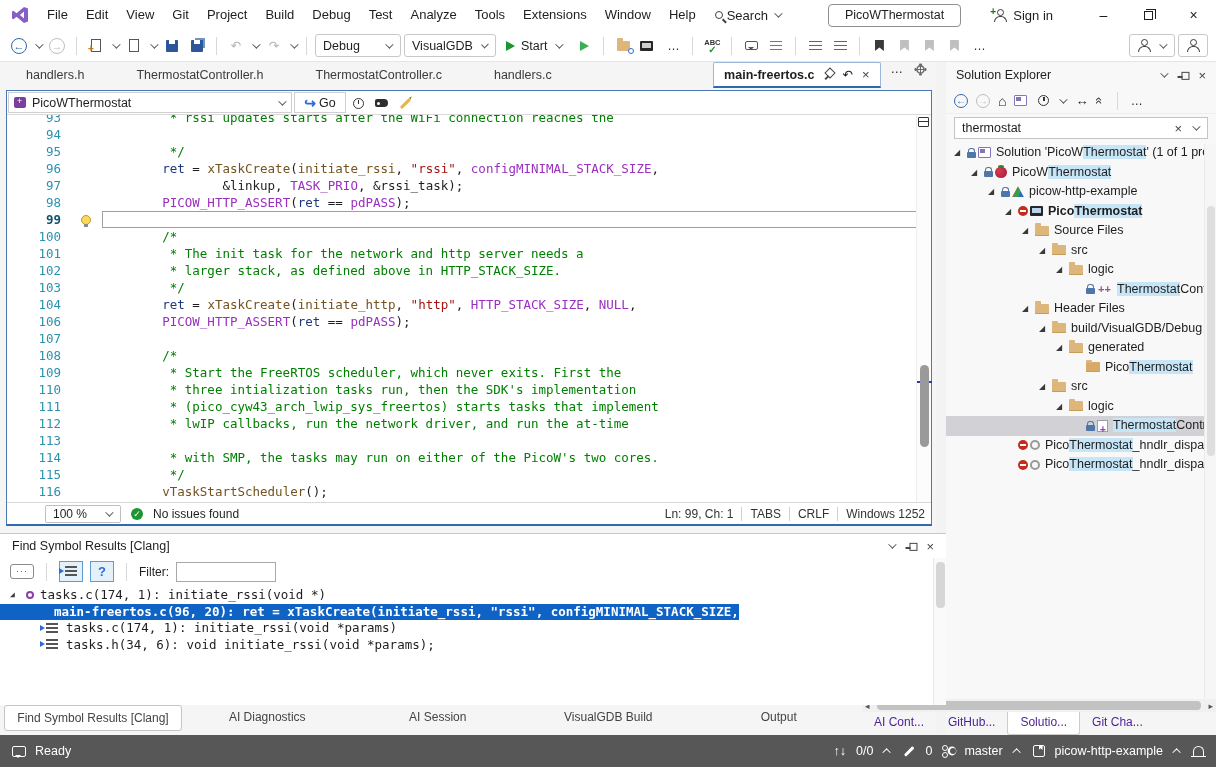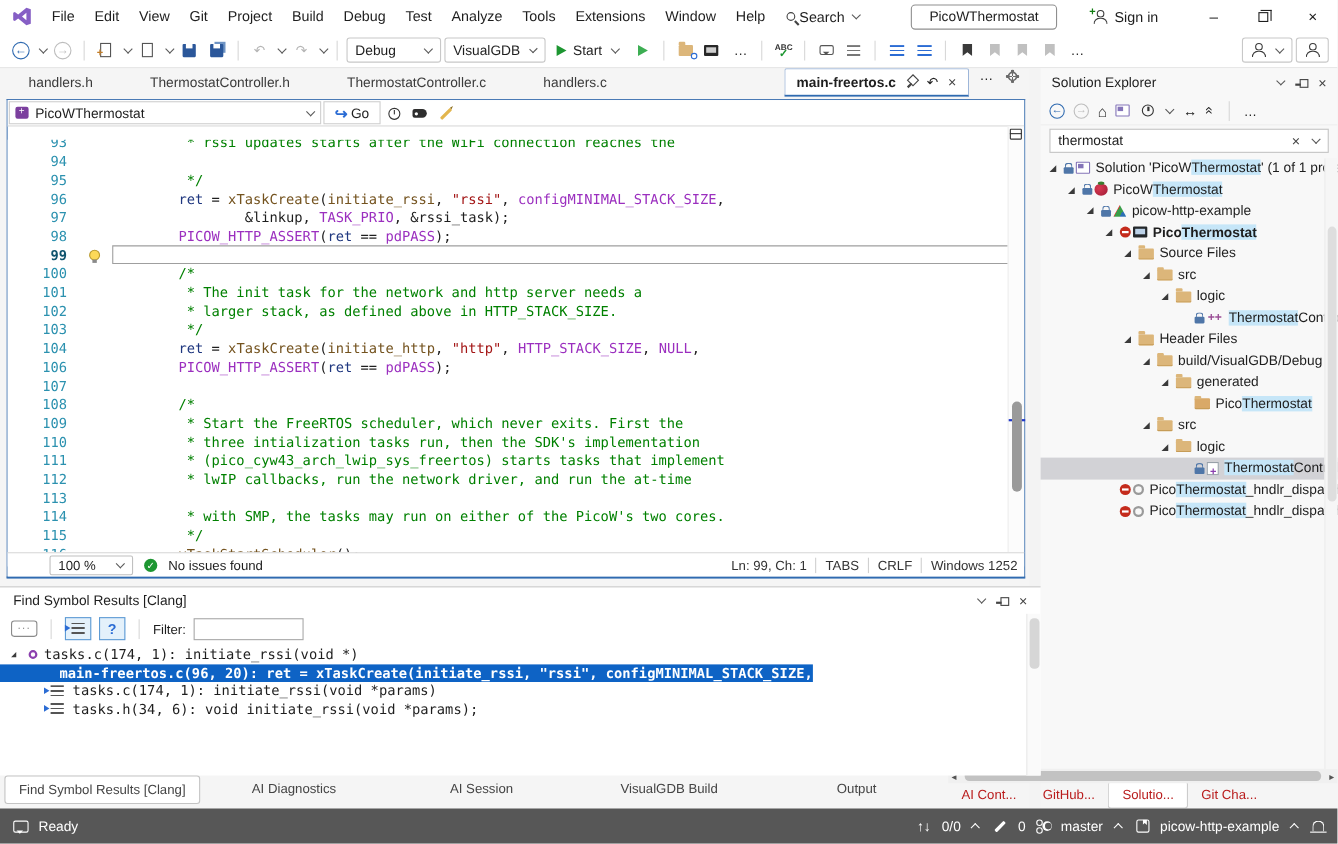--- a/index.html
+++ b/index.html
@@ -77,21 +77,21 @@
   .proj-ico::after { content:"+"; color:#fff; font-size:9px; position:absolute; left:3px; top:-1px; }
   .cube-ico { display:inline-block; width:10px; height:10px; border:1.3px solid #555; transform:rotate(45deg) scale(.8); }
   .goarrow { color:#2b6cd4; font-weight:bold; font-size:14px; }
   .clock-ico { display:inline-block; width:11px; height:11px; border:1.5px solid #333; border-radius:50%; position:relative; }
   .clock-ico::after { content:""; position:absolute; width:1.5px; height:4px; background:#333; left:4px; top:1px; }
   .tag-ico { display:inline-block; width:13px; height:8px; background:#2e2e2e; border-radius:2px 4px 4px 2px; position:relative; }
   .tag-ico::after { content:""; position:absolute; width:3px; height:3px; background:#fff; border-radius:50%; left:2px; top:2.5px; }
   .pencil { display:inline-block; width:13px; height:3px; background:#e3b64e; transform:rotate(-45deg); border-radius:1px; position:relative; }
   .pencil::after { content:""; position:absolute; right:-3px; top:0; border-left:3px solid #8a6d1f; border-top:1.5px solid transparent; border-bottom:1.5px solid transparent; }
 
-  #code-area { position:absolute; left:0; top:24px; width:924px; height:388px; overflow:hidden; background:#fff;margin-top:12px; }
+  #code-area { position:absolute; left:0; top:24px; width:924px; height:388px; overflow:hidden; background:#fff; }
   #code-lines { transform:translateY(-6px); font-family:"DejaVu Sans Mono", monospace; font-size:12.5px; }
   .cl { display:flex; height:17px; line-height:17px; white-space:pre; }
   .ln { flex:0 0 62px; text-align:right; padding-right:8px; color:#2b91af; font-family:"DejaVu Sans Mono", monospace; }
   .lncur { color:#10546e; font-weight:bold; }
   .lmargin { flex:0 0 33px; display:flex; align-items:center; justify-content:center; }
   .codewrap { flex:1; overflow:hidden; }
   .curline { box-shadow:inset 0 0 0 1px #9f9f9f; }
   .tk-c { color:#008000; } .tk-s { color:#a31515; } .tk-m { color:#9b2fbf; }
   .tk-f { color:#74531f; } .tk-v { color:#1f377f; } .tk-p { color:#1e1e1e; }
   .bulb { display:inline-block; width:10px; height:10px; background:#fcd958; border:1px solid #b89a2f; border-radius:50%; position:relative; }
@@ -146,21 +146,21 @@
   .ti-hfile::after { content:"+"; color:#8a3fae; font-weight:bold; font-size:10px; position:absolute; left:2px; top:-1px; }
   .ti-gear { width:10px; height:10px; border:2px solid #9a9a9a; border-radius:50%; }
   .ti-gear::before { content:""; position:absolute; inset:-3px; border-radius:50%; z-index:-1; background:
       conic-gradient(#9a9a9a 0 15deg,transparent 15deg 75deg,#9a9a9a 75deg 105deg,transparent 105deg 165deg,#9a9a9a 165deg 195deg,transparent 195deg 255deg,#9a9a9a 255deg 285deg,transparent 285deg 345deg,#9a9a9a 345deg); }
   #sx-vscroll { position:absolute; right:0; top:82px; bottom:0; width:12px; background:#f6f6f6; border-left:1px solid #ebebeb; }
   #sx-vthumb { position:absolute; left:2px; top:62px; width:8px; height:250px; background:#dedede; border-radius:4px; }
   #sx-hscroll { left:862px; top:699px; width:354px; height:13px; background:#f0f0f0; display:flex; align-items:center; }
   #sx-hthumb { height:9px; background:#c2c2c2; border-radius:4px; flex:1; margin:0 4px; }
   .scroll-arrow { font-size:9px; color:#555; padding:0 3px; }
   #right-tabs { left:862px; top:712px; width:354px; height:23px; display:flex; font-size:12px; }
-  .rtab { padding:3px 12px; color:#b91c1c;text-align:right; }
+  .rtab { padding:3px 12px; color:#4c1d95;text-align:right; }
   .ractive { background:#fff; border:1px solid #ccc; border-top:none; border-radius:0 0 3px 3px; }
 
   
   #bottom-panel { left:0; top:533px; width:946px; height:172px; background:#fff; border-top:1px solid #c8c8c8; }
   #bp-head { height:24px; display:flex; align-items:center; padding:0 12px; font-size:12.5px; gap:10px; }
   #bp-head .grow { flex:1; }
   #bp-tools { height:27px; display:flex; align-items:center; padding:0 10px; gap:7px; font-size:12px; }
   .console-ico { width:24px; height:15px; border:1.4px solid #8a8a8a; border-radius:3px; color:#555; font-size:9px; text-align:center; line-height:12px; letter-spacing:1px; }
   .toggle { width:24px; height:21px; border:1px solid #5e9bd4; background:#e4f1fb; display:flex; align-items:center; justify-content:center; }
   .goto-ico { display:inline-block; width:12px; height:11px; position:relative; background:repeating-linear-gradient(to bottom,#555 0 1.6px,transparent 1.6px 4.2px); }

